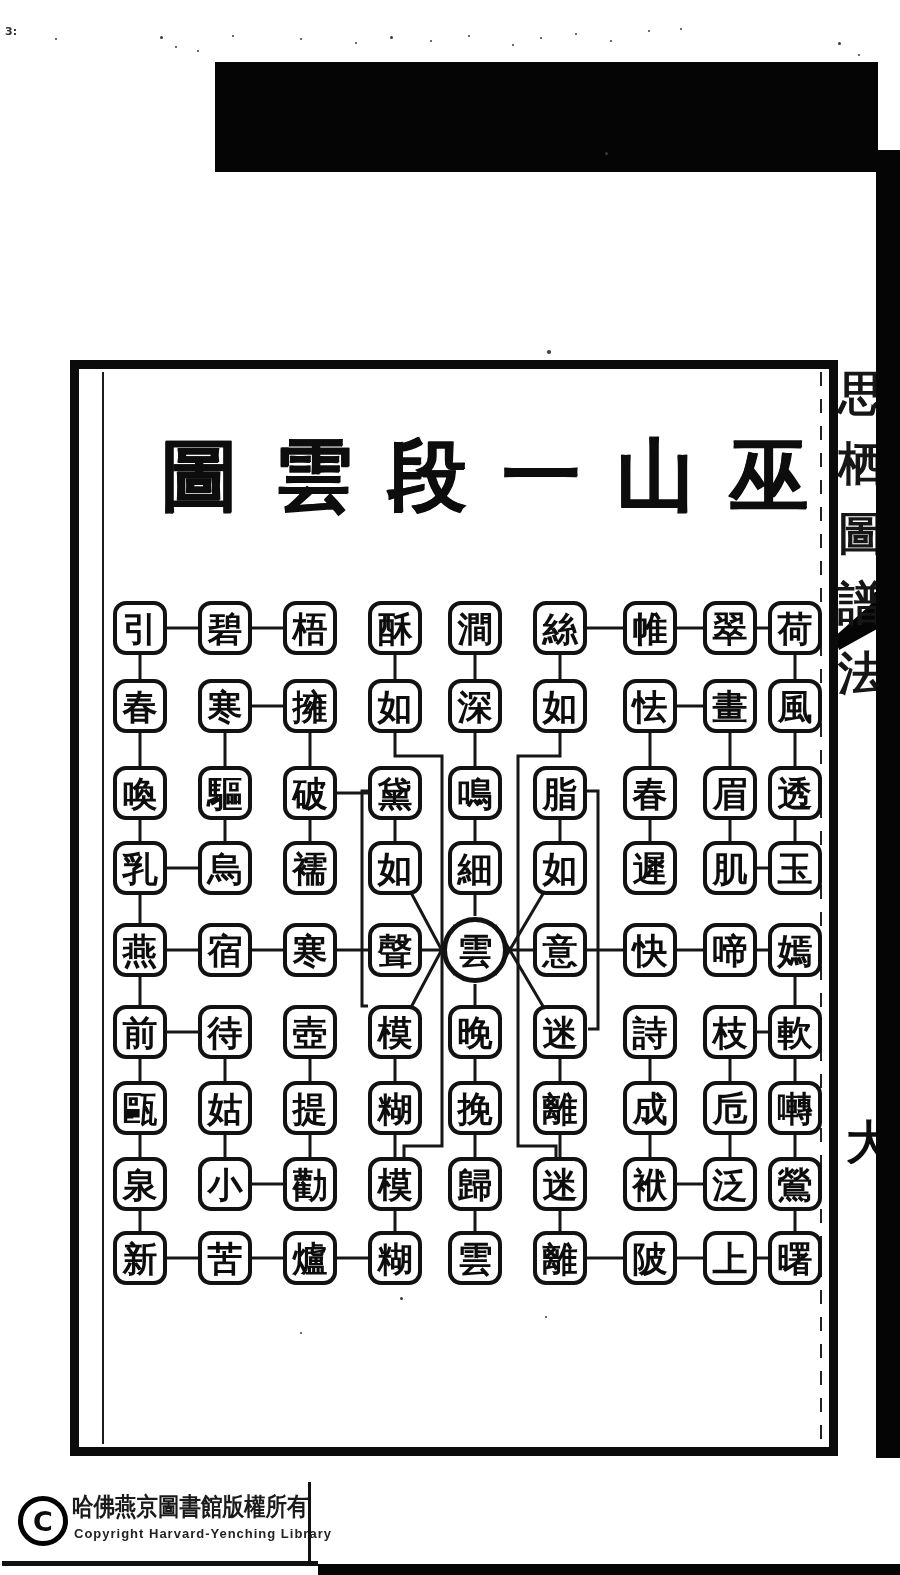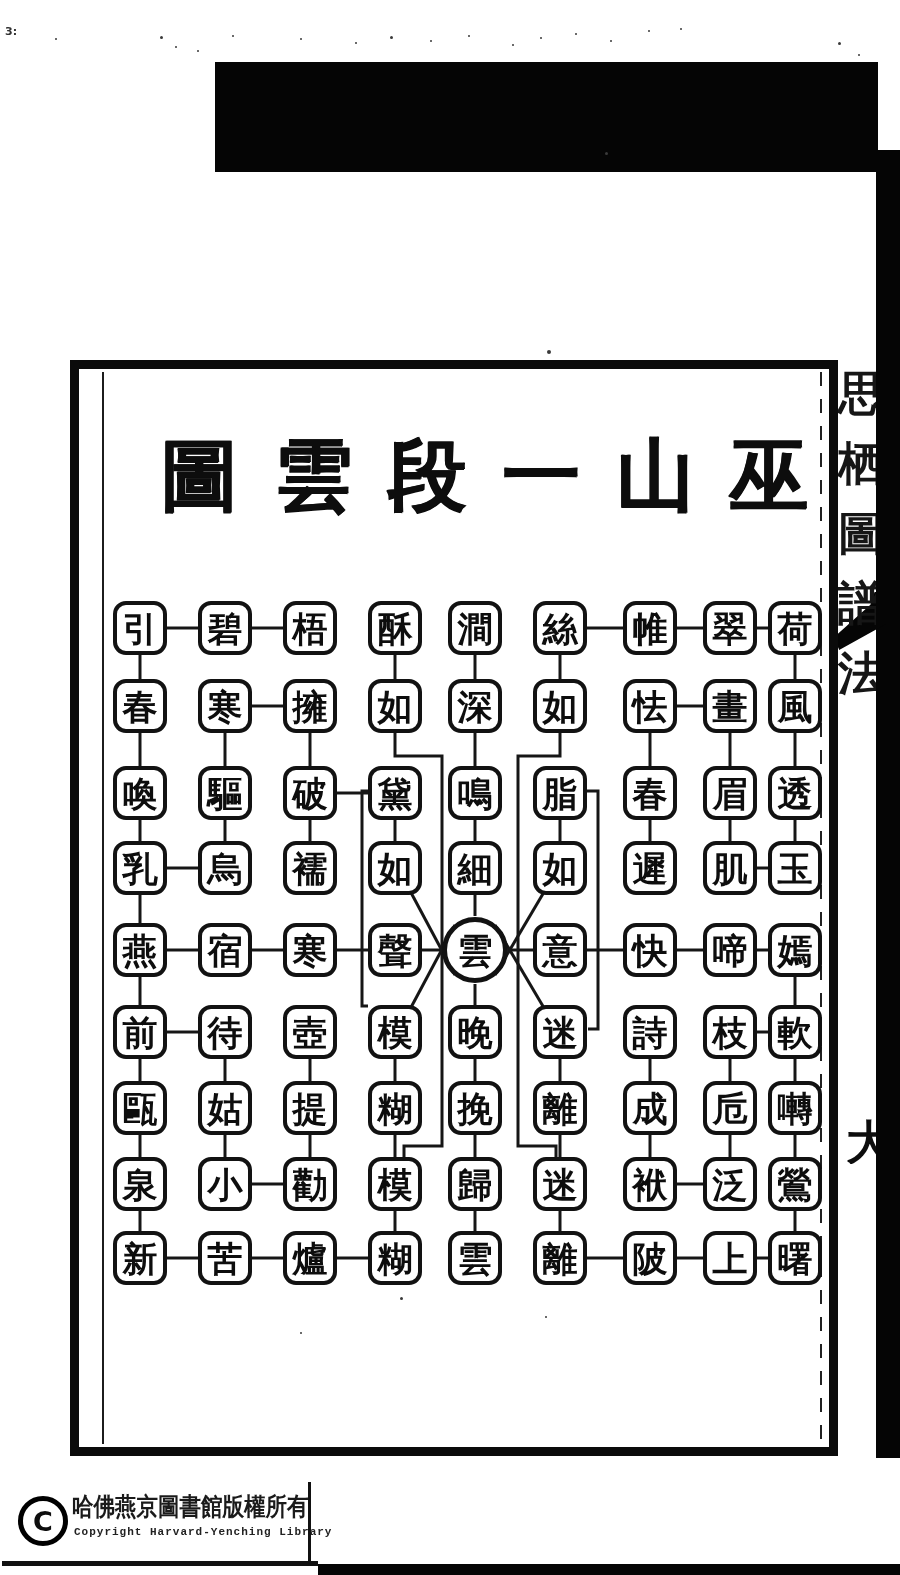--- a/index.html
+++ b/index.html
@@ -33,22 +33,22 @@
   .margin-strip span{display:block;width:58px;height:70px;font-size:46px;font-weight:bold;
                      line-height:70px;color:#161616;}
   .partial-char{position:absolute;left:846px;top:1112px;width:30px;height:52px;overflow:hidden;
                 font-size:46px;font-weight:bold;z-index:3;}
   .copyright{position:absolute;left:0;top:1478px;width:330px;height:92px;z-index:2;}
   .c-circle{position:absolute;left:18px;top:18px;width:40px;height:40px;border:5px solid #000;
             border-radius:50%;display:flex;align-items:center;justify-content:center;
             font-size:27px;font-weight:bold;font-family:"DejaVu Sans","Liberation Sans",sans-serif;}
   .c-cn{position:absolute;left:72px;top:12px;font-size:25px;font-weight:bold;letter-spacing:0px;
         transform:scaleX(0.86);transform-origin:left;white-space:nowrap;color:#1a1a1a;}
-  .c-en{position:absolute;left:74px;top:48px;font-size:11px;font-weight:bold;letter-spacing:1px;
-        font-family:Liberation Mono, monospace;color:#222;white-space:nowrap;}
+  .c-en{position:absolute;left:74px;top:48px;font-size:13px;font-weight:bold;letter-spacing:1px;
+        font-family:Liberation Sans, sans-serif;color:#222;white-space:nowrap;}
   .c-vline{position:absolute;left:308px;top:4px;width:3px;height:82px;background:#111;}
   .c-hline{position:absolute;left:2px;top:1561px;width:316px;height:5px;background:#111;z-index:2;}
 </style>
 </head>
 <body>
 
 <div class="page">
 
   <div class="artifact top-bar"></div>
   <div class="artifact right-strip"></div>

